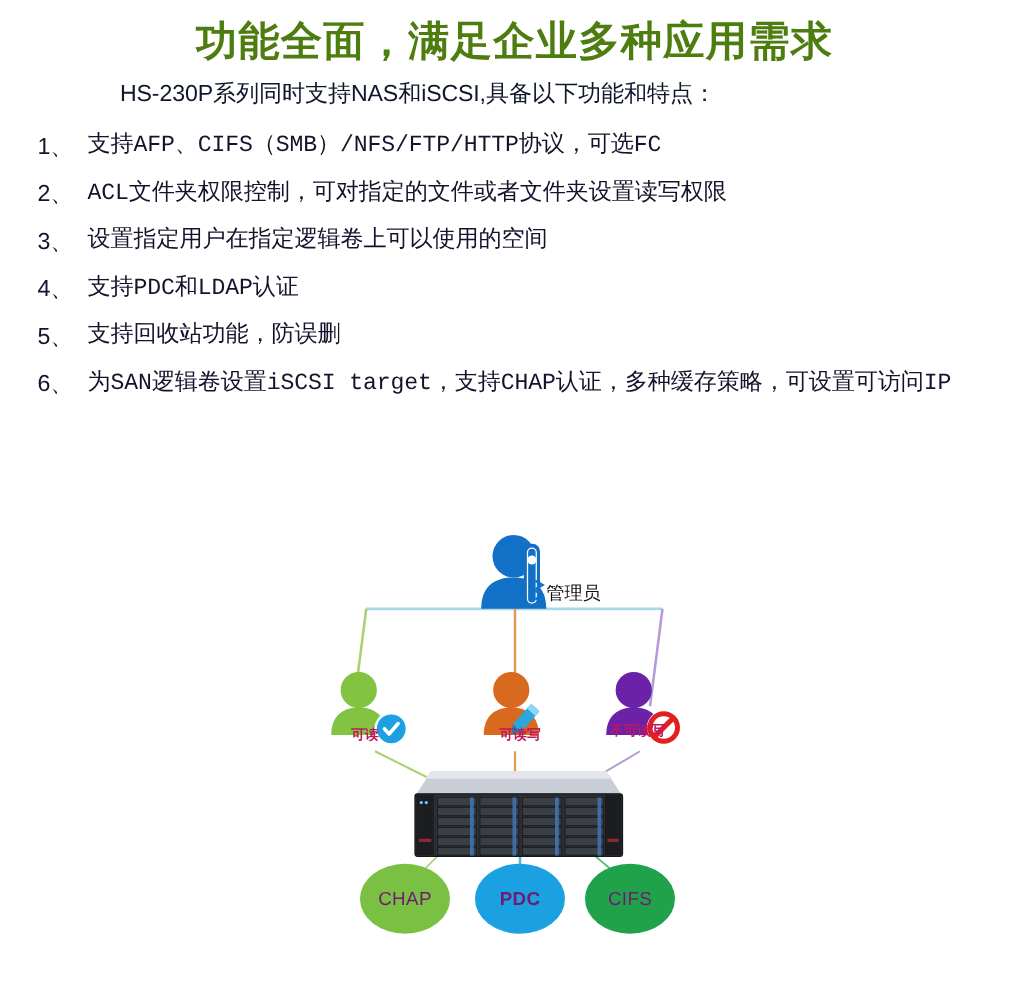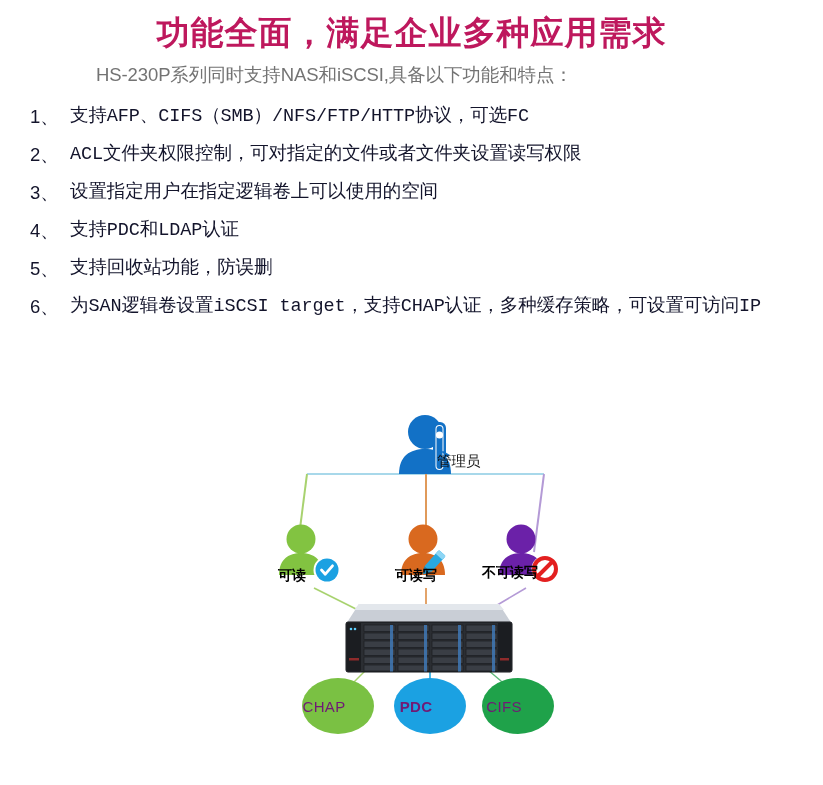--- a/index.html
+++ b/index.html
@@ -20,33 +20,33 @@
 
   
   .headline {
     position: absolute;
     top: 12px;
     left: 0;
     width: 823px;
     text-align: center;
     font-size: 33px;
     font-weight: bold;
-    color: #be185d;
+    color: #4d7c0f;
     letter-spacing: 1px;
     line-height: 1.25;
     white-space: nowrap;
   }
 
   
   .intro {
     position: absolute;
     top: 62px;
     left: 96px;
     font-size: 18.5px;
-    color: #737373;
+    color: #0f172a;
     white-space: nowrap;
     letter-spacing: -0.1px;
   }
 
   
   .feature-list {
     position: absolute;
     top: 98px;
     left: 30px;
     width: 775px;
@@ -67,46 +67,45 @@
   .feature-text {
     flex: 1 1 auto;
     white-space: pre-wrap;
     font-family: Liberation Mono, monospace;
   }
 
   
   .diagram {
     position: absolute;
     left: 0;
-    top: 392px;
+    top: 405px;
     width: 684px;
     height: 375px;
-    padding-left: 14px;
   }
   .diagram svg {
     display: block;
   }
   .dg-label {
     position: absolute;
     font-size: 13px;
     color: #14132a;
     font-weight: bold;
     white-space: nowrap;
   }
   .admin-label {
     left: 437px;
     top: 60px;
     font-size: 14.5px;
     font-weight: normal;
     color: #111;
   }
   .user-label {
-    font-size: 14px;
+    font-size: 11px;
     font-weight: bold;
-    color: #000000;
+    color: #be185d;
     text-align: center;
   }
   .lbl-read   { left: 262px; top: 175px; width: 60px; }
   .lbl-rw     { left: 378px; top: 175px; width: 76px; }
   .lbl-norw   { left: 460px; top: 172px; width: 100px; text-align: center; }
 
   .badge-text {
     position: absolute;
     font-size: 15px;
     color: #701a75;

